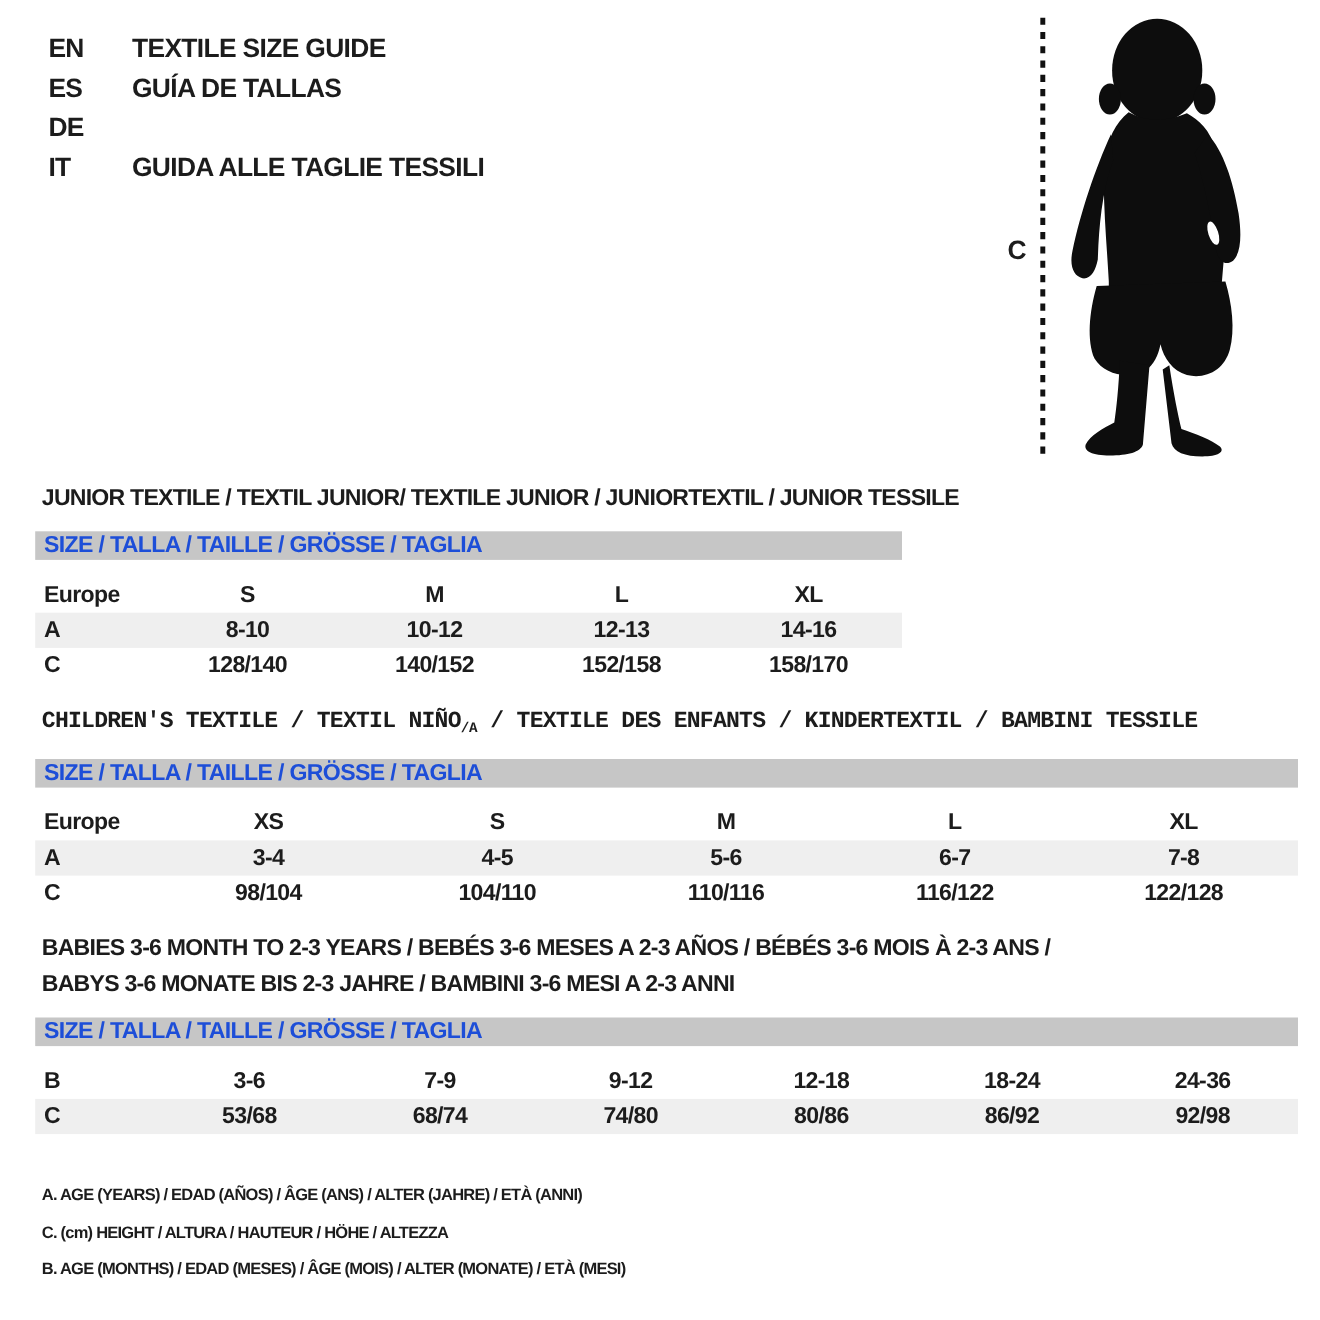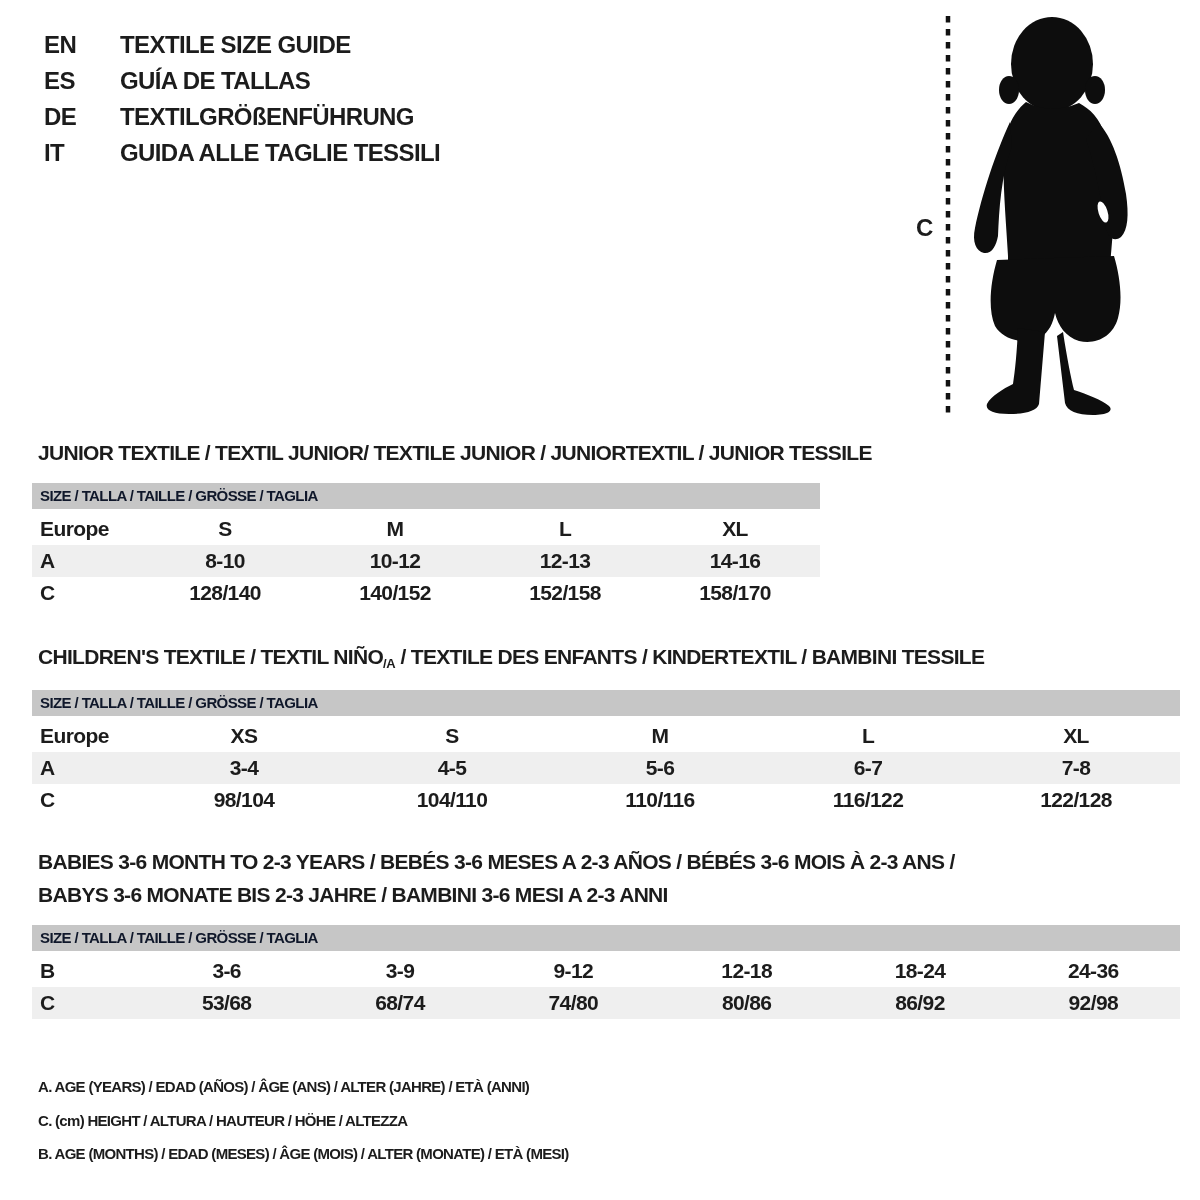--- a/index.html
+++ b/index.html
@@ -19,32 +19,32 @@
   .lang-row{display:flex;}
   .lang-code{width:76px;}
   
   .figure{position:absolute;left:900px;top:0;width:260px;height:430px;}
   .c-label{position:absolute;left:16px;top:214px;font-size:24px;}
   .dash-line{position:absolute;left:44px;top:16px;width:8px;height:400px;}
   .toddler{position:absolute;left:62px;top:14px;width:178px;height:404px;}
   
   .sec-title{position:absolute;font-size:21px;line-height:33px;letter-spacing:-0.7px;}
   .t0{left:38px;top:436px;text-align:right;}
-  .t1{left:38px;top:640px;}
+  .t1{left:38px;top:640px;font-family:Liberation Mono, monospace;}
   .t2{left:38px;top:845px;}
   .subA{font-size:13px;position:relative;top:4px;letter-spacing:-0.3px;}
   .tbl{position:absolute;}
   .tbl0{left:32px;top:483px;width:788px;}
   .tbl1{left:32px;top:690px;width:1148px;}
   .tbl2{left:32px;top:925px;width:1148px;}
   .bar{
-    height:26px;background:var(--bar-bg);color:#0f172a;
-    font-size:15px;line-height:26px;padding-left:8px;
+    height:26px;background:var(--bar-bg);color:#1d4ed8;
+    font-size:21px;line-height:26px;padding-left:8px;
   }
-  .rows{margin-top:4px;}
+  .rows{margin-top:16px;}
   .row{display:grid;height:32px;align-items:center;font-size:21px;}
   .row.cols4{grid-template-columns:108px repeat(4,1fr);}
   .row.cols5{grid-template-columns:108px repeat(5,1fr);}
   .row.cols6{grid-template-columns:108px repeat(6,1fr);}
   .row.shaded{background:var(--shade-bg);}
   .cell{text-align:center;}
   .cell.lbl{text-align:left;padding-left:8px;}
   
   .notes{position:absolute;left:38px;top:1070px;font-size:15px;line-height:33.5px;letter-spacing:-0.7px;}
 </style>
@@ -57,21 +57,20 @@
       <div class="lang-row">
         <span class="lang-code">EN</span>
         <span class="lang-title">TEXTILE SIZE GUIDE</span>
       </div>
       <div class="lang-row">
         <span class="lang-code">ES</span>
         <span class="lang-title">GUÍA DE TALLAS</span>
       </div>
       <div class="lang-row">
         <span class="lang-code">DE</span>
-        <span class="lang-title">TEXTILGRÖßENFÜHRUNG</span>
       </div>
       <div class="lang-row">
         <span class="lang-code">IT</span>
         <span class="lang-title">GUIDA ALLE TAGLIE TESSILI</span>
       </div>
     </div>
 
   <div class="figure">
     <span class="c-label">C</span>
     <svg class="dash-line" viewBox="0 0 8 400" preserveAspectRatio="none">
@@ -164,21 +163,21 @@
     <div class="sec-title t2">
         <div class="title-line"><span>BABIES 3-6 MONTH TO 2-3 YEARS / BEBÉS 3-6 MESES A 2-3 AÑOS / BÉBÉS 3-6 MOIS À 2-3 ANS /</span></div>
         <div class="title-line"><span>BABYS 3-6 MONATE BIS 2-3 JAHRE / BAMBINI 3-6 MESI A 2-3 ANNI</span></div>
       </div>
     <div class="tbl tbl2">
       <div class="bar">SIZE / TALLA / TAILLE / GRÖSSE / TAGLIA</div>
       <div class="rows">
           <div class="row cols6">
             <span class="cell lbl">B</span>
             <span class="cell">3-6</span>
-            <span class="cell">3-9</span>
+            <span class="cell">7-9</span>
             <span class="cell">9-12</span>
             <span class="cell">12-18</span>
             <span class="cell">18-24</span>
             <span class="cell">24-36</span>
           </div>
           <div class="row cols6 shaded">
             <span class="cell lbl">C</span>
             <span class="cell">53/68</span>
             <span class="cell">68/74</span>
             <span class="cell">74/80</span>

